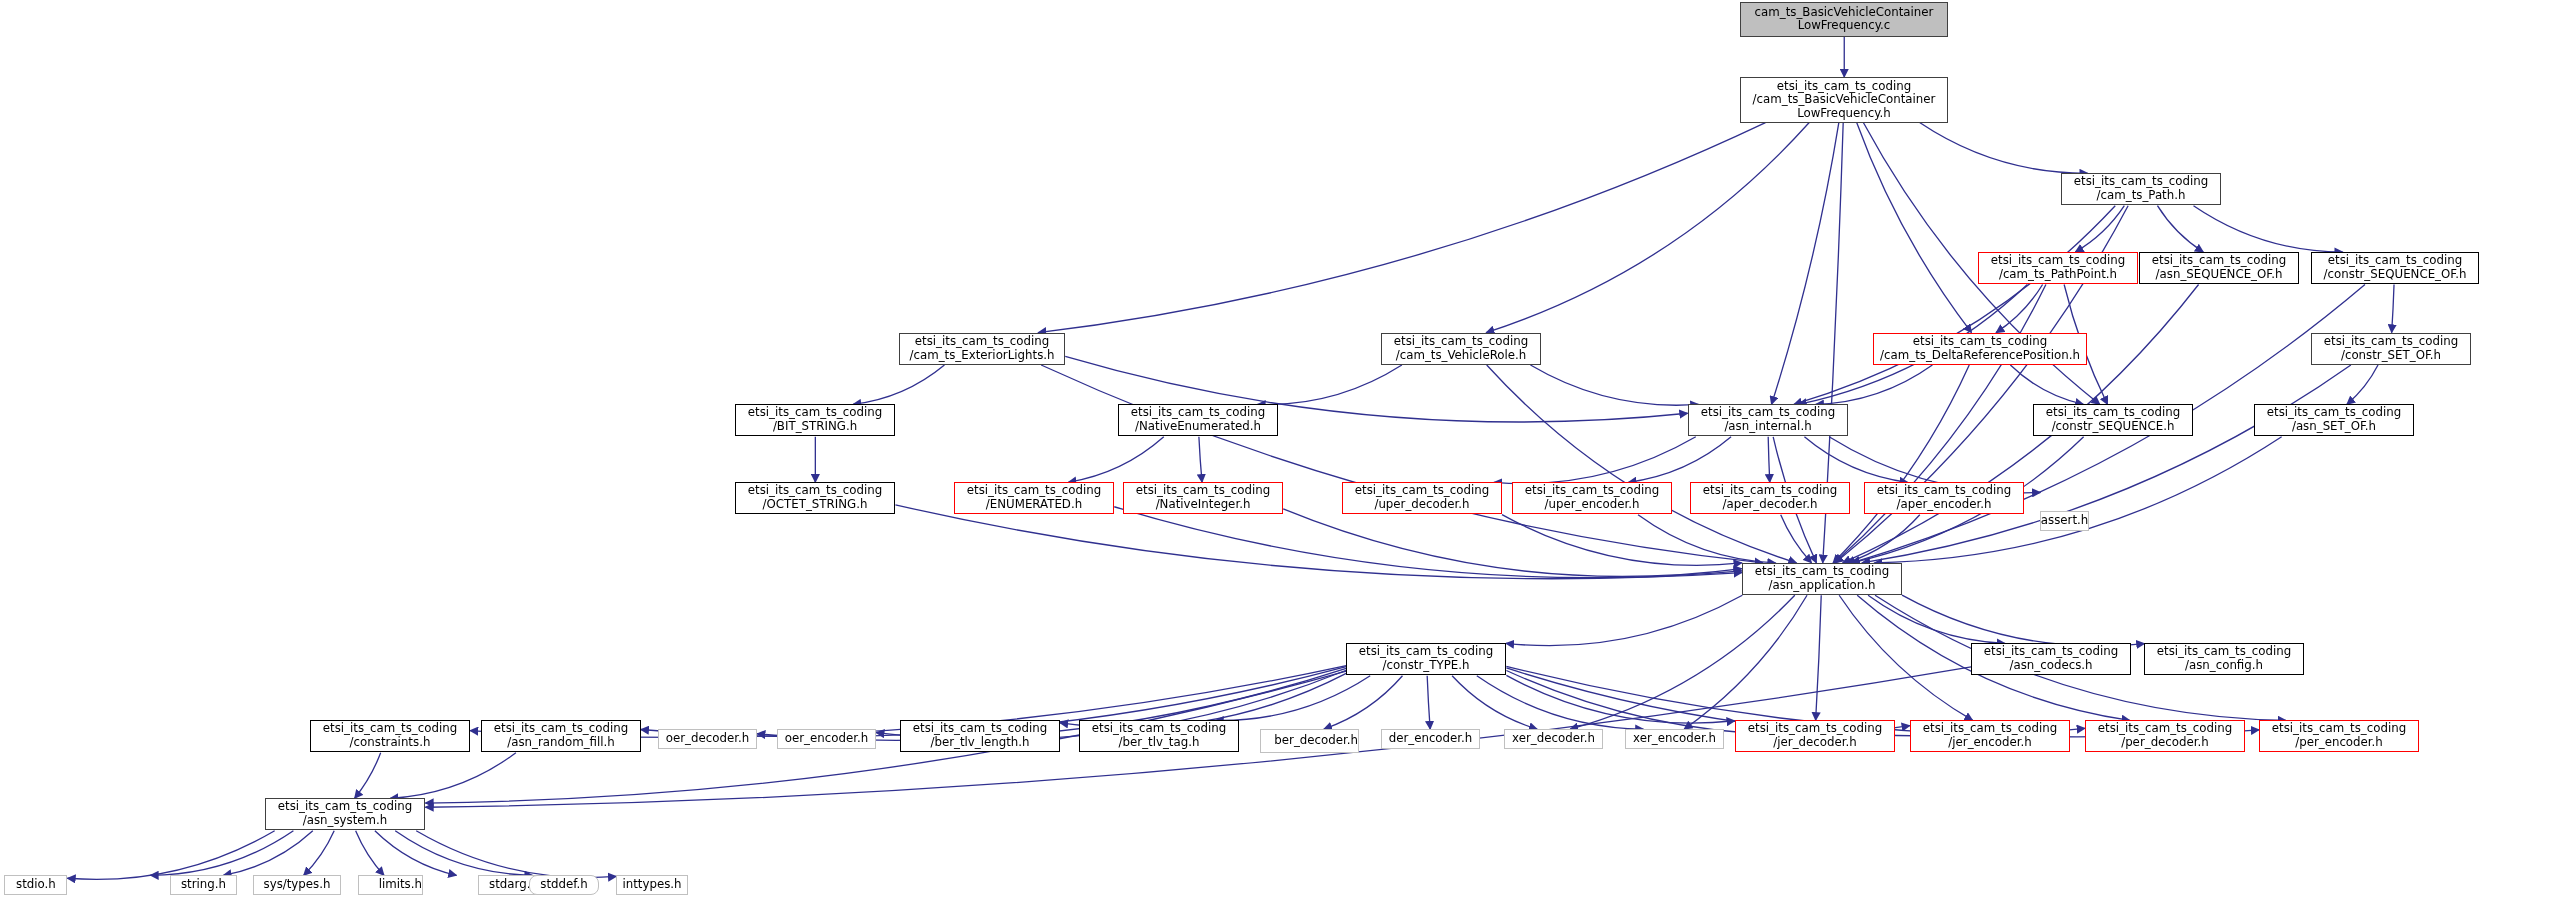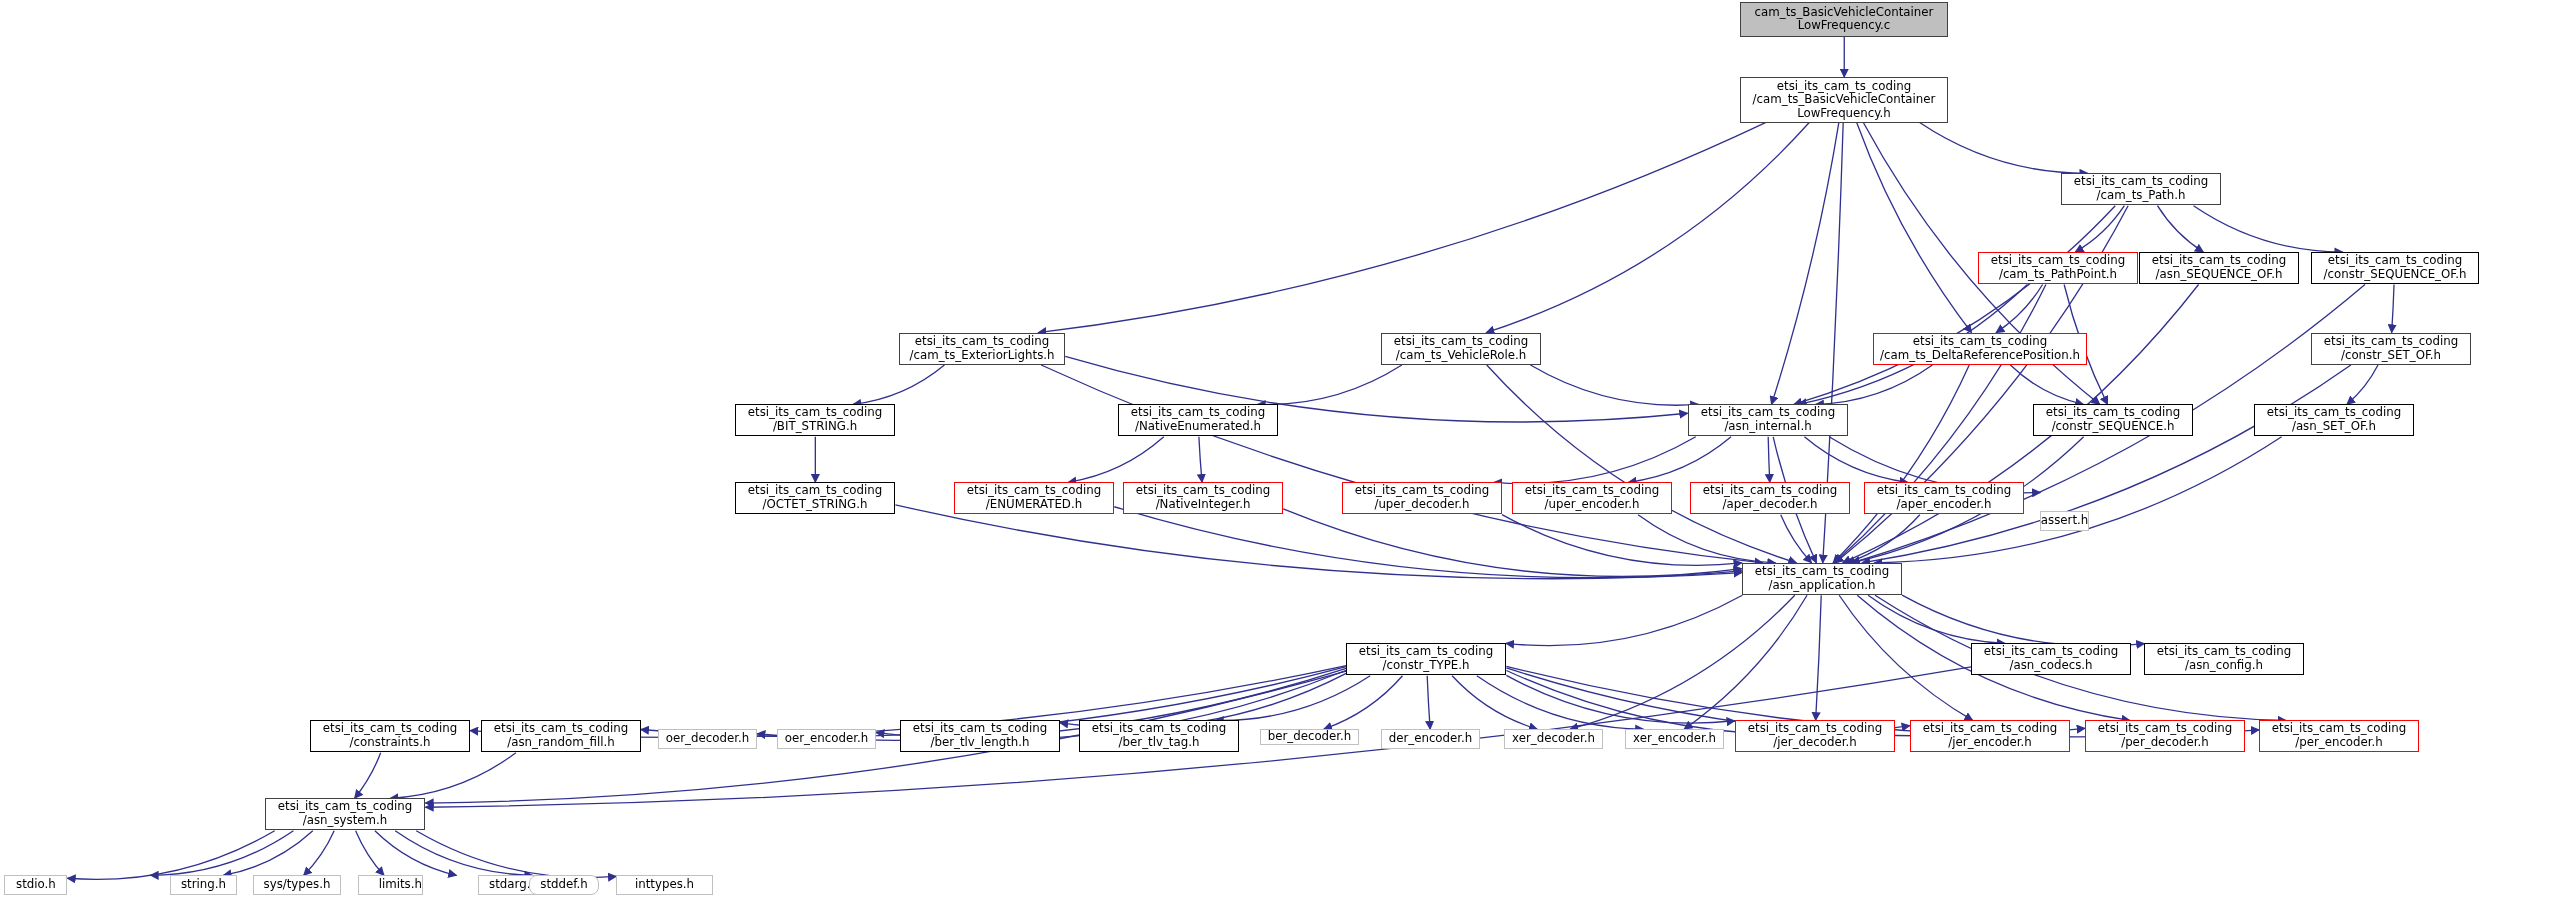--- a/index.html
+++ b/index.html
@@ -208,37 +208,37 @@
       <div class="node" style="left: 310px; top: 720px; width: 160px; height: 32px;"><span>etsi_its_cam_ts_coding
 /constraints.h</span></div>
       <div class="node" style="left: 481px; top: 720px; width: 160px; height: 32px;"><span>etsi_its_cam_ts_coding
 /asn_random_fill.h</span></div>
       <div class="node sys" style="left: 658px; top: 729px; width: 99px; height: 20px;"><span>oer_decoder.h</span></div>
       <div class="node sys" style="left: 777px; top: 729px; width: 99px; height: 20px;"><span>oer_encoder.h</span></div>
       <div class="node" style="left: 900px; top: 720px; width: 160px; height: 32px;"><span>etsi_its_cam_ts_coding
 /ber_tlv_length.h</span></div>
       <div class="node" style="left: 1079px; top: 720px; width: 160px; height: 32px;"><span>etsi_its_cam_ts_coding
 /ber_tlv_tag.h</span></div>
-      <div class="node sys" style="left: 1260px; top: 729px; width: 99px; height: 16px;"><span>ber_decoder.h</span></div>
+      <div class="node sys" style="left: 1260px; top: 729px; width: 99px; height: 24px; justify-content: flex-end;"><span>ber_decoder.h</span></div>
       <div class="node sys" style="left: 1381px; top: 729px; width: 99px; height: 20px;"><span>der_encoder.h</span></div>
       <div class="node sys" style="left: 1504px; top: 729px; width: 99px; height: 20px;"><span>xer_decoder.h</span></div>
       <div class="node sys" style="left: 1625px; top: 729px; width: 99px; height: 20px;"><span>xer_encoder.h</span></div>
       <div class="node red" style="left: 1735px; top: 720px; width: 160px; height: 32px;"><span>etsi_its_cam_ts_coding
 /jer_decoder.h</span></div>
       <div class="node red" style="left: 1910px; top: 720px; width: 160px; height: 32px;"><span>etsi_its_cam_ts_coding
 /jer_encoder.h</span></div>
       <div class="node red" style="left: 2085px; top: 720px; width: 160px; height: 32px;"><span>etsi_its_cam_ts_coding
 /per_decoder.h</span></div>
       <div class="node red" style="left: 2259px; top: 720px; width: 160px; height: 32px;"><span>etsi_its_cam_ts_coding
 /per_encoder.h</span></div>
       <div class="node dark" style="left: 265px; top: 798px; width: 160px; height: 32px;"><span>etsi_its_cam_ts_coding
 /asn_system.h</span></div>
       <div class="node sys" style="left: 4.4px; top: 875px; width: 63px; height: 20px;"><span>stdio.h</span></div>
       <div class="node sys" style="left: 84px; top: 875px; width: 68px; height: 20px; margin-top: 32px;"><span>stdlib.h</span></div>
       <div class="node sys" style="left: 170px; top: 875px; width: 67px; height: 20px;"><span>string.h</span></div>
       <div class="node sys" style="left: 253px; top: 875px; width: 88px; height: 20px;"><span>sys/types.h</span></div>
       <div class="node sys" style="left: 358px; top: 875px; width: 65px; height: 20px; justify-content: flex-end;"><span>limits.h</span></div>
       <div class="node sys" style="left: 439px; top: 875px; width: 71px; height: 20px; margin-left: 39px;"><span>stdarg.h</span></div>
       <div class="node sys" style="left: 529px; top: 875px; width: 70px; height: 20px; border-radius: 8px;"><span>stddef.h</span></div>
-      <div class="node sys" style="left: 616px; top: 875px; width: 97px; height: 20px;"><span>inttypes.h</span></div>
+      <div class="node sys" style="left: 616px; top: 875px; width: 72px; height: 20px;"><span>inttypes.h</span></div>
     </div>
 </div>
 
 
 </body></html>

